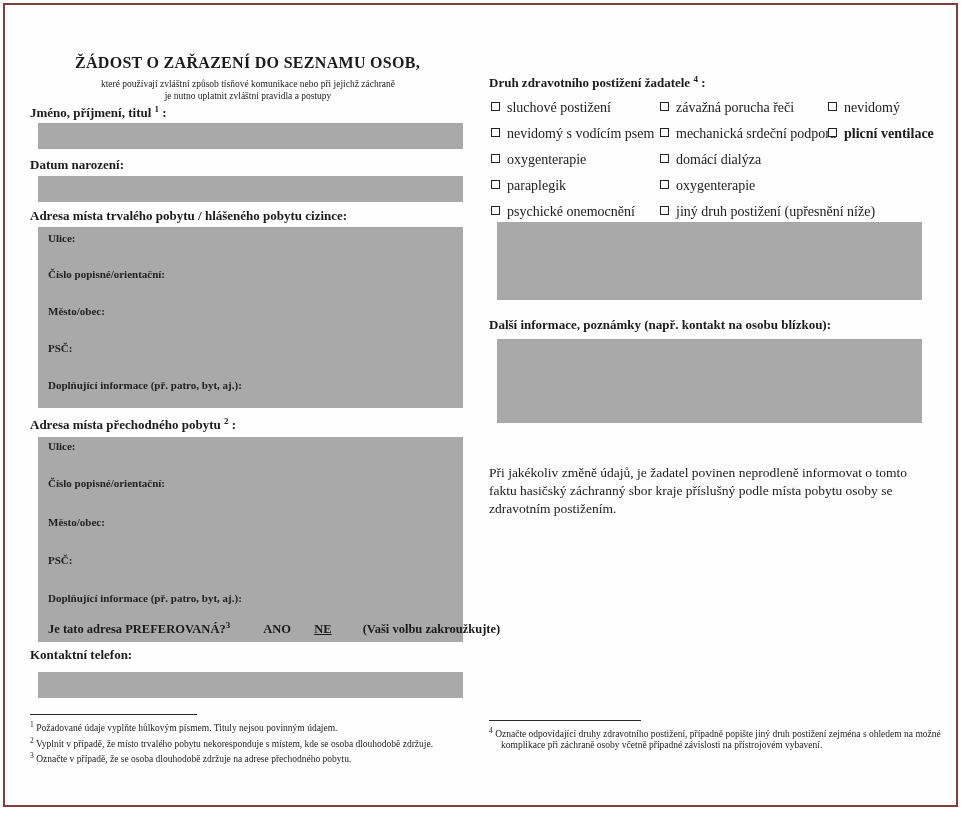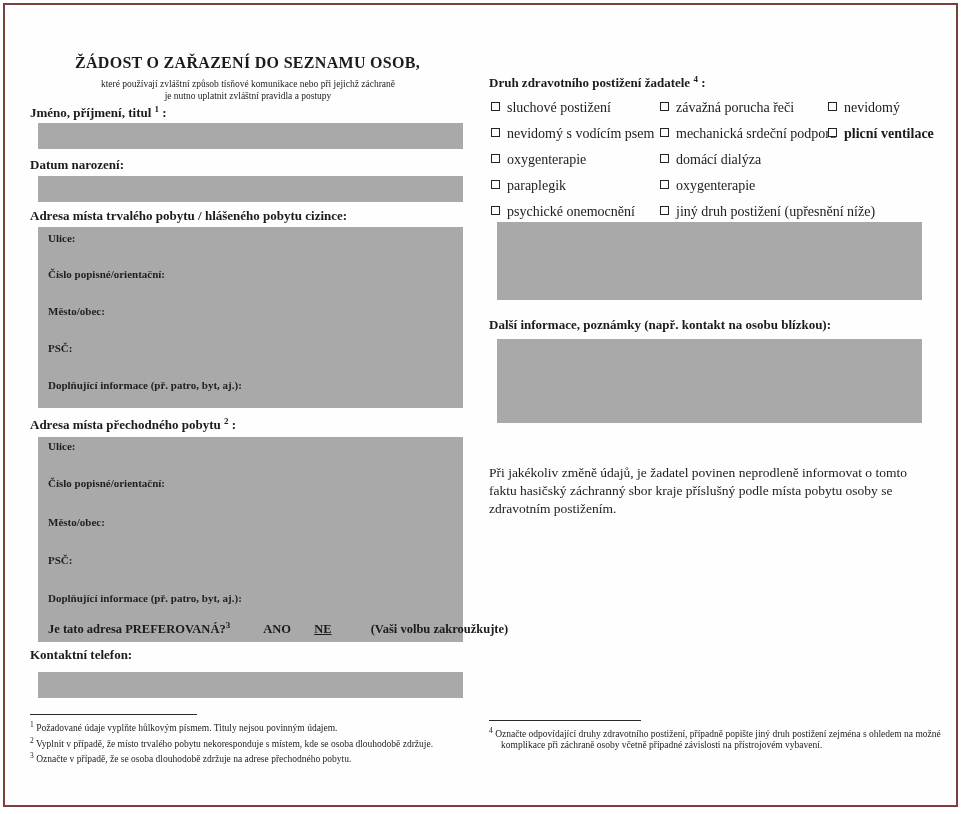--- a/index.html
+++ b/index.html
@@ -13,21 +13,21 @@
   .title{position:absolute;left:30px;top:54px;width:435px;text-align:center;font-weight:bold;font-size:16px;letter-spacing:.3px;}
   .sub{position:absolute;left:18px;top:79px;width:460px;text-align:center;font-size:9.5px;line-height:11.5px;}
   .lbl{position:absolute;font-weight:bold;font-size:13px;white-space:nowrap;}
   .lbl sup{font-size:9px;}
   .gbox{position:absolute;background:#a9a9a9;}
   .fl{position:absolute;left:10px;font-weight:bold;font-size:11px;color:#1f1f1f;white-space:nowrap;}
   .pref-row{position:absolute;left:10px;top:183px;font-weight:bold;font-size:12.5px;white-space:nowrap;}
   .pref-row sup{font-size:9px;}
   .pref-yes{margin-left:30px;}
   .pref-no{margin-left:20px;text-decoration:underline;}
-  .pref-hint{margin-left:36px;}
+  .pref-hint{margin-left:28px;}
   .cb-item{position:absolute;font-size:14px;white-space:nowrap;}
   .cb{display:inline-block;width:7px;height:7px;border:1px solid #222;margin-right:7px;vertical-align:1px;background:#fefefe;}
   .para{position:absolute;font-size:13.5px;line-height:18px;font-family:Liberation Serif, serif;}
   .fnrule{position:absolute;border-top:1px solid #2a2a2a;height:0;}
   .fn{font-size:9.5px;line-height:11px;padding-left:12px;text-indent:-12px;margin-bottom:0.5px;}
   .fn sup{font-size:7.5px;}
   .fnblock{position:absolute;}
 </style>
 </head>
 <body>

